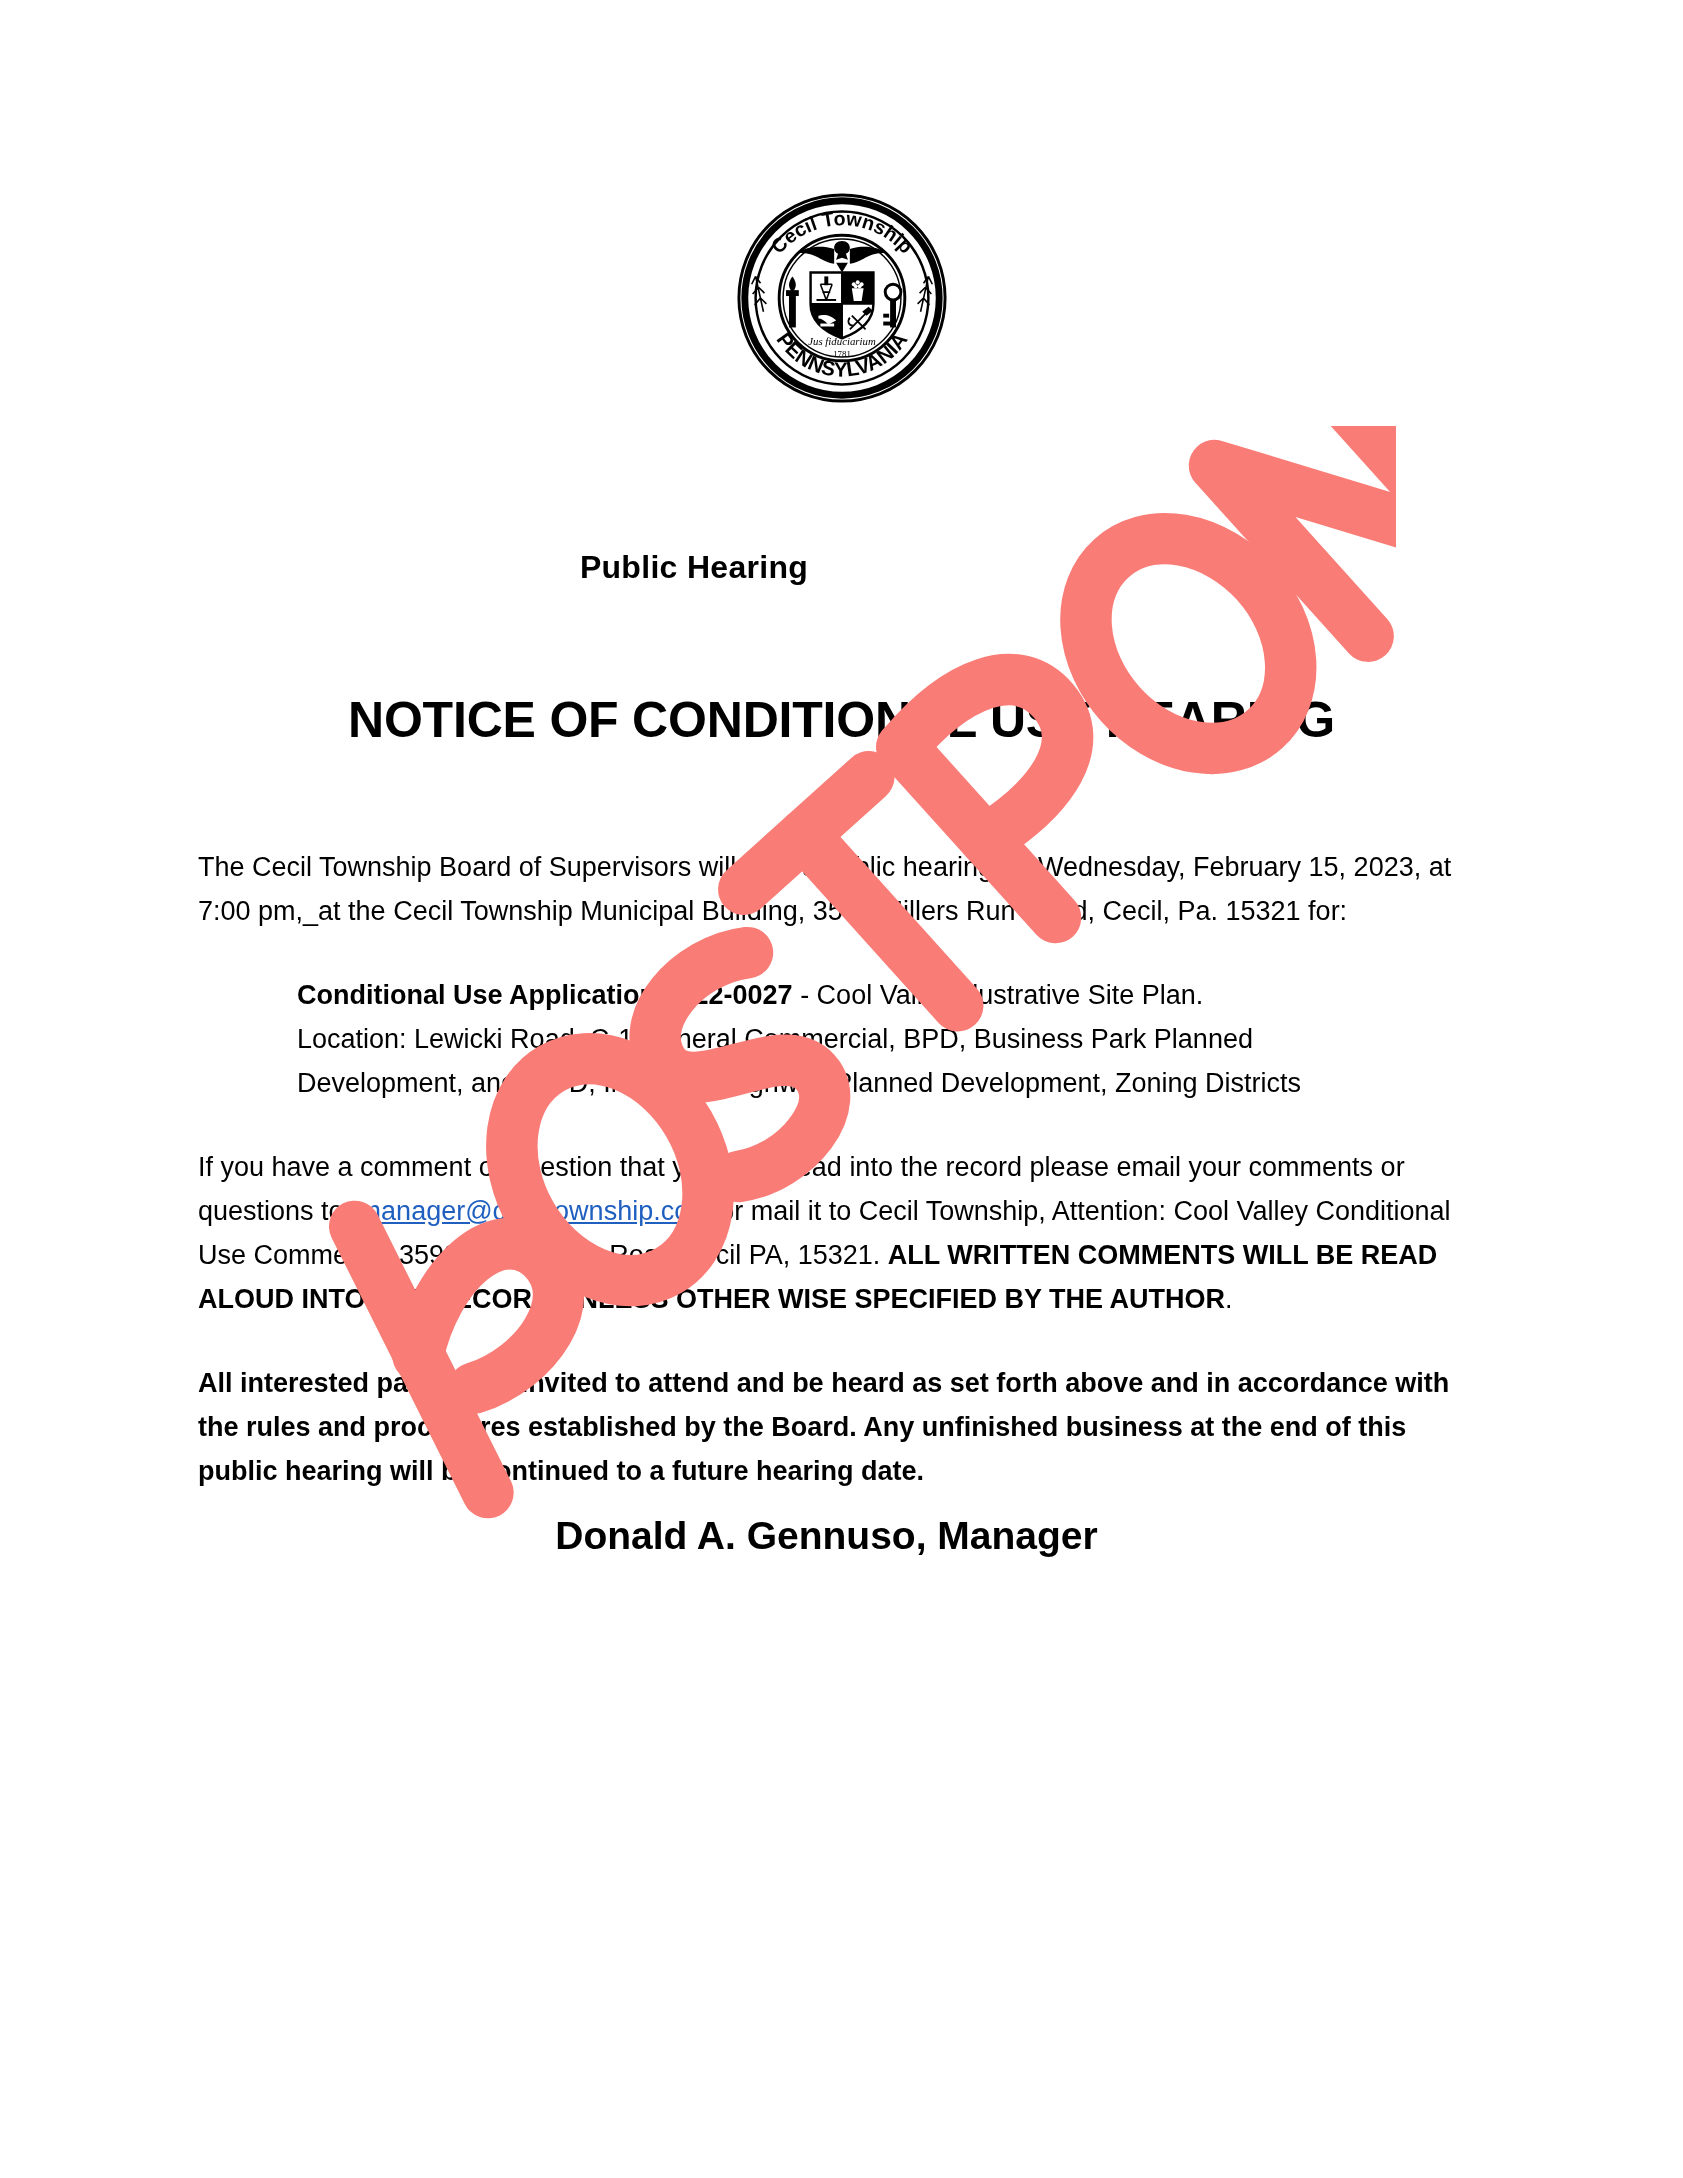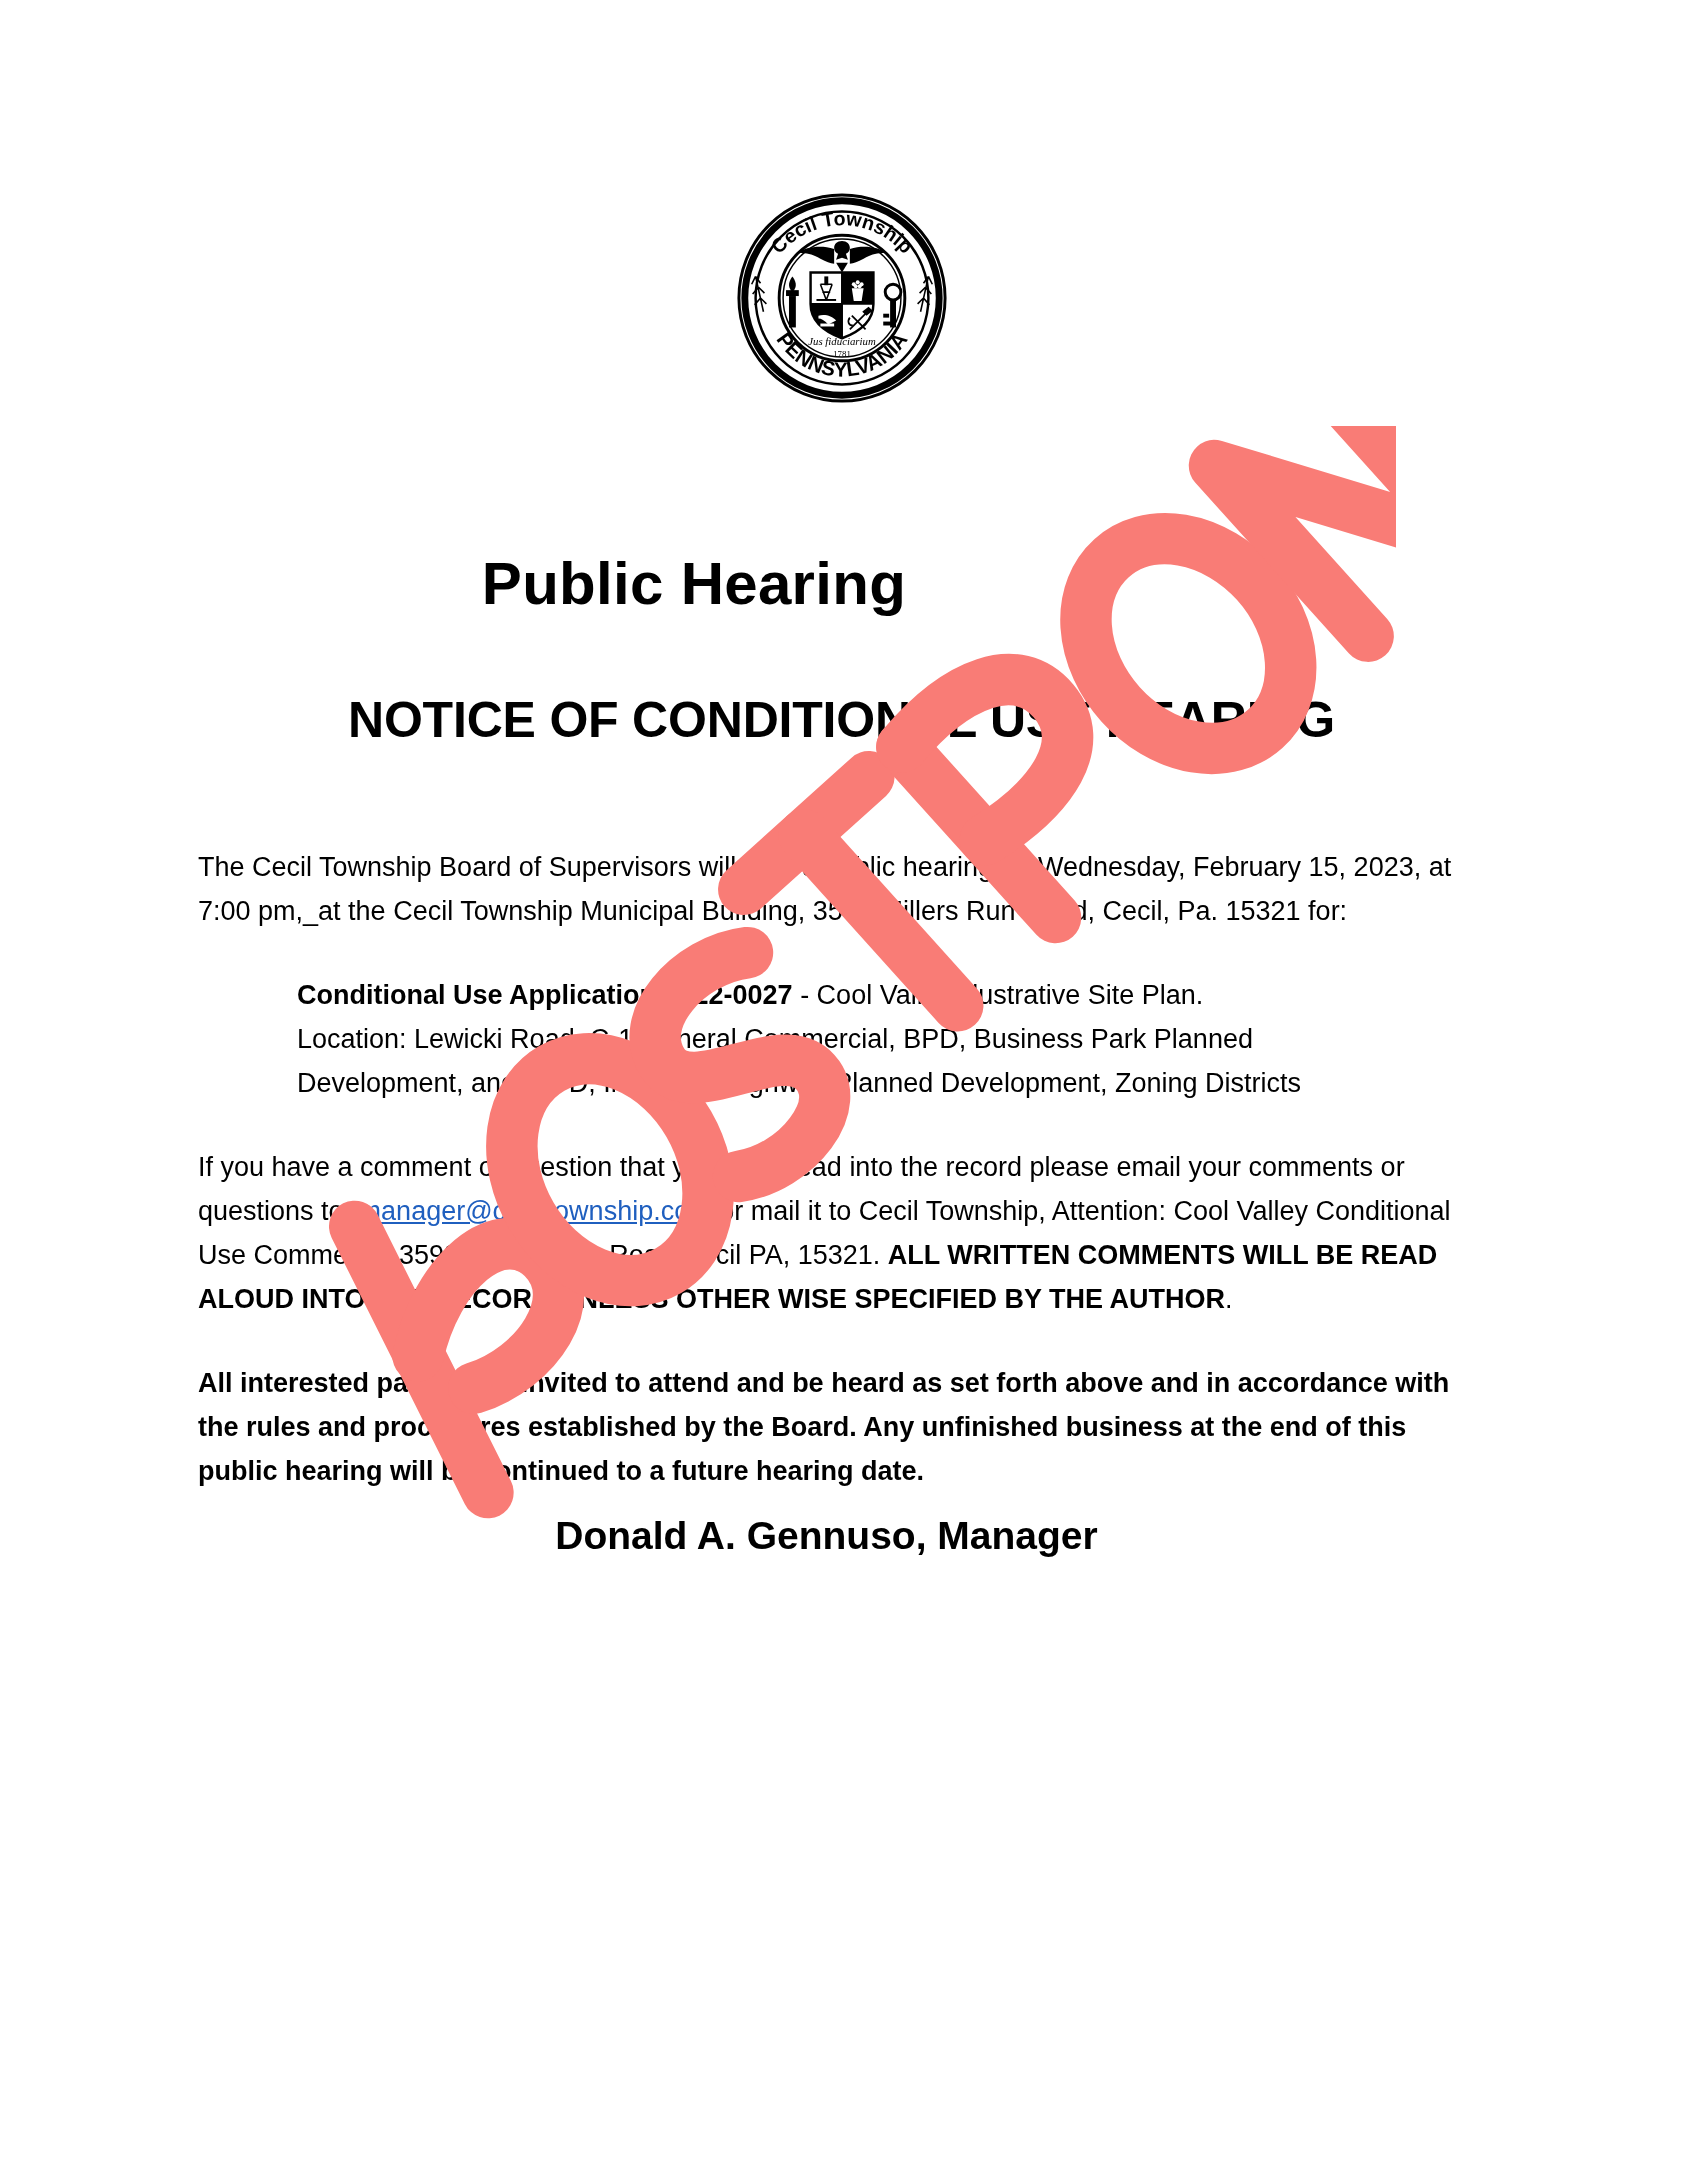--- a/index.html
+++ b/index.html
@@ -38,21 +38,21 @@
     height: 216px;
   }
 
   
   .h-public {
     position: absolute;
     top: 549px;
     left: 0;
     width: 1388px;
     text-align: center;
-    font-size: 60px;
+    font-size: 32px;
     font-weight: bold;
     letter-spacing: 0.3px;
   }
   .h-notice {
     position: absolute;
     top: 691px;
     left: 0;
     width: 1683px;
     text-align: center;
     font-size: 50px;

